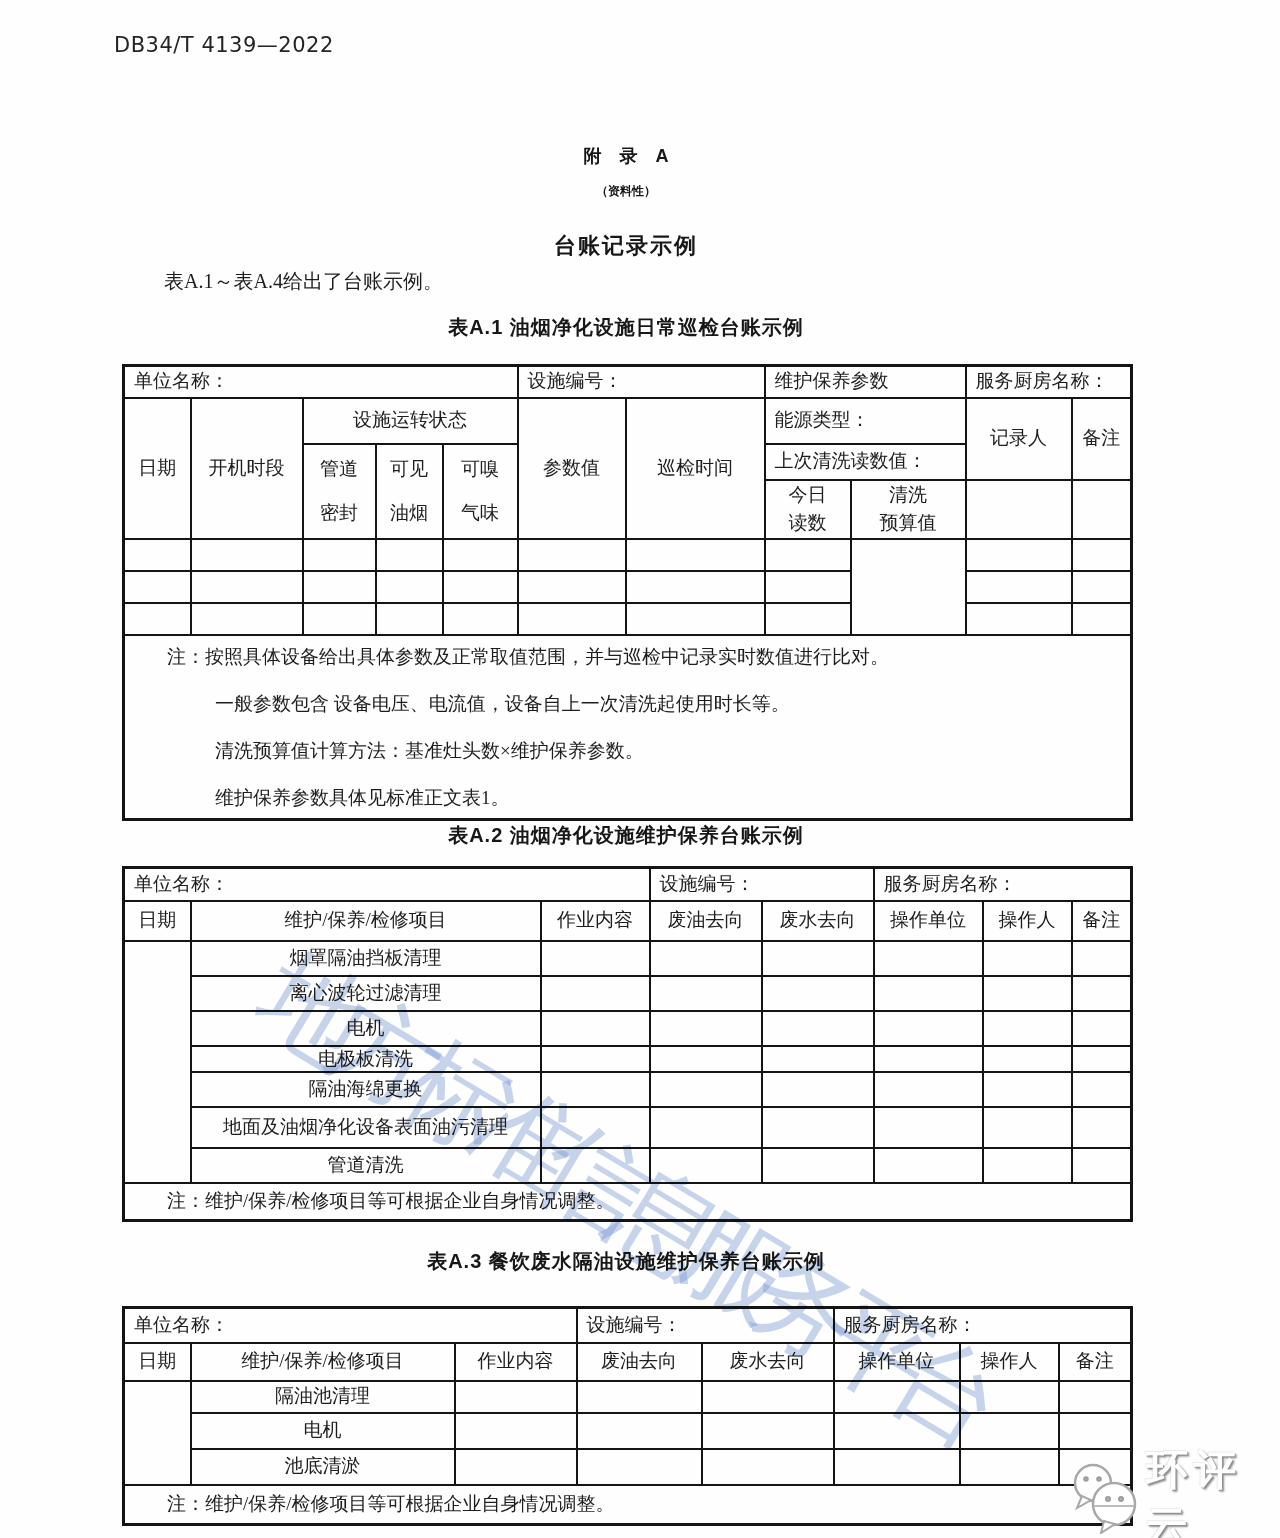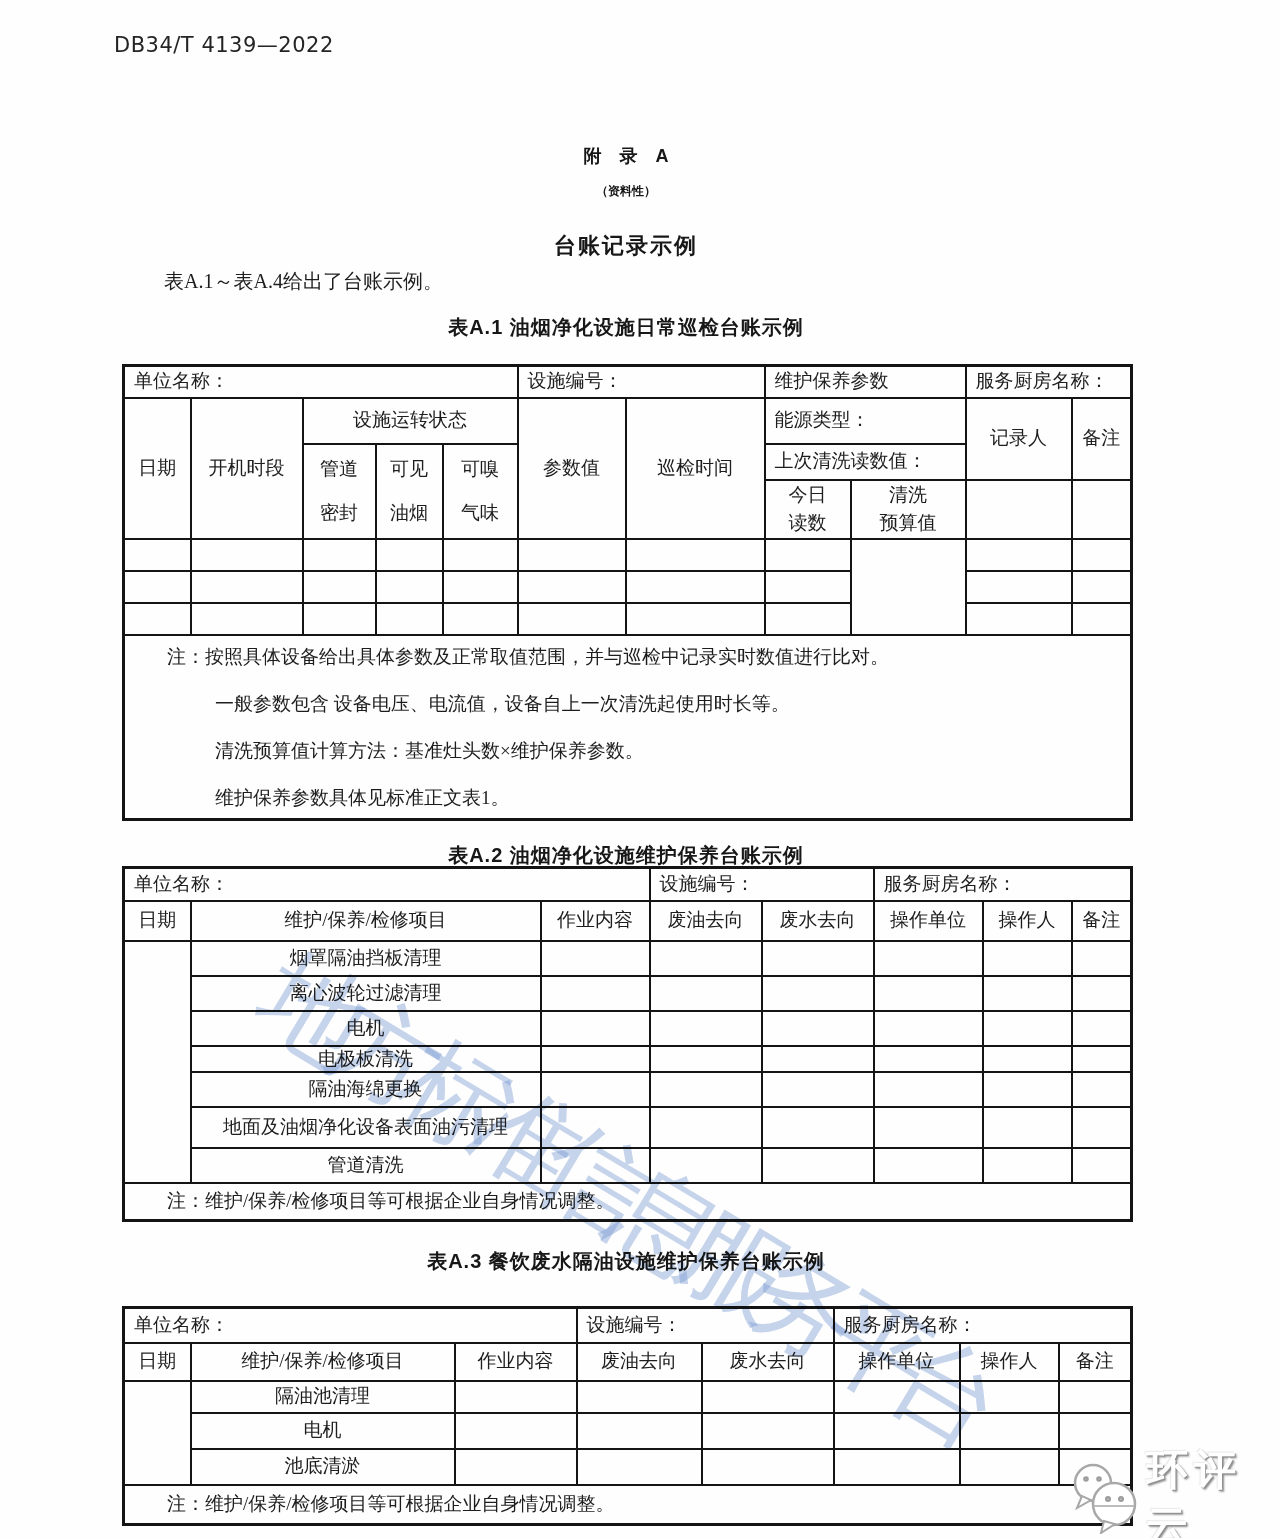--- a/index.html
+++ b/index.html
@@ -17,21 +17,21 @@
   }
 
   .centered{position:absolute;left:122px;width:1008px;text-align:center;}
   .heading{font-family:"Liberation Sans","DejaVu Sans",sans-serif;font-weight:bold;color:#171717;}
   .t1{top:144px;font-size:18px;}
   .t2{top:183px;font-size:12px;}
   .t3{top:219px;font-size:22px;letter-spacing:2px;margin-top:12px;}
   .intro{position:absolute;left:164px;top:268px;font-size:20px;color:#1d1d1d;}
   .caption{font-size:20px;letter-spacing:1px;}
   .cap-a1{top:314px;}
-  .cap-a2{top:842px;}
+  .cap-a2{top:822px;}
   .cap-a3{top:1248px;}
 
   table{
     position:absolute;left:122px;border-collapse:collapse;table-layout:fixed;
     width:1008px;background:transparent;border:3px solid #141414;
   }
   td{
     border:2px solid #141414;padding:0 5px;text-align:center;vertical-align:middle;
     font-size:19px;line-height:1.3;color:#1d1d1d;overflow:hidden;
   }

